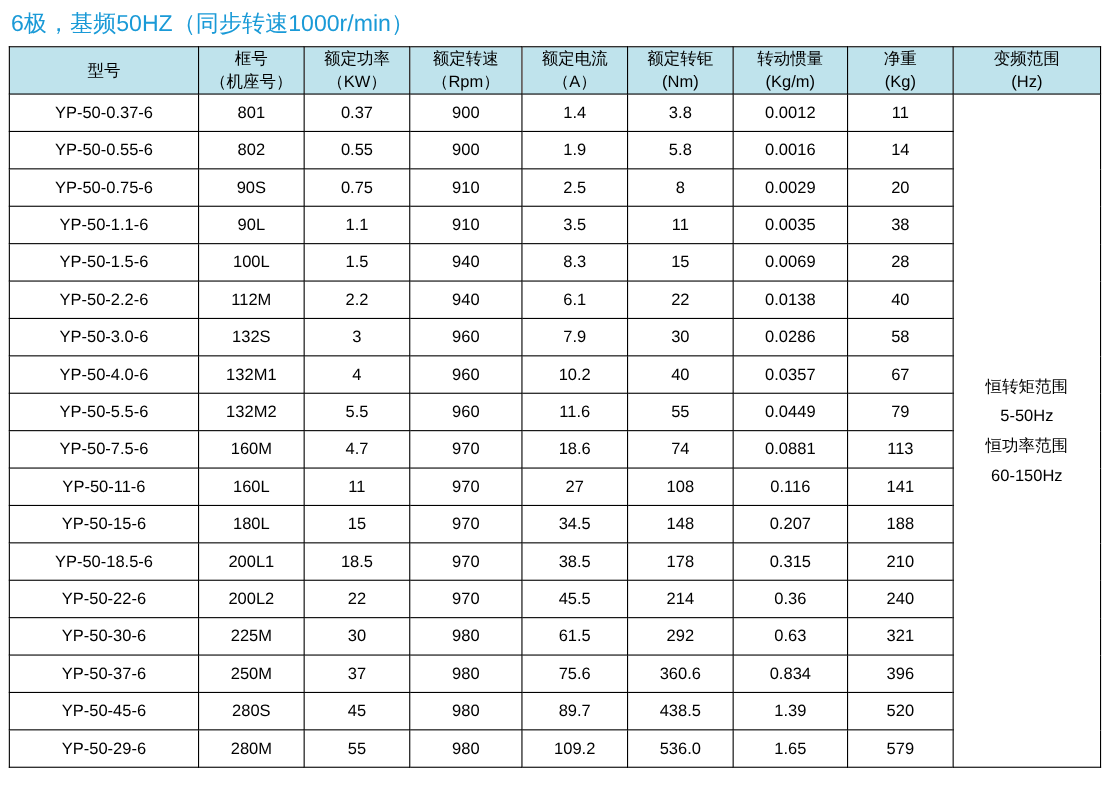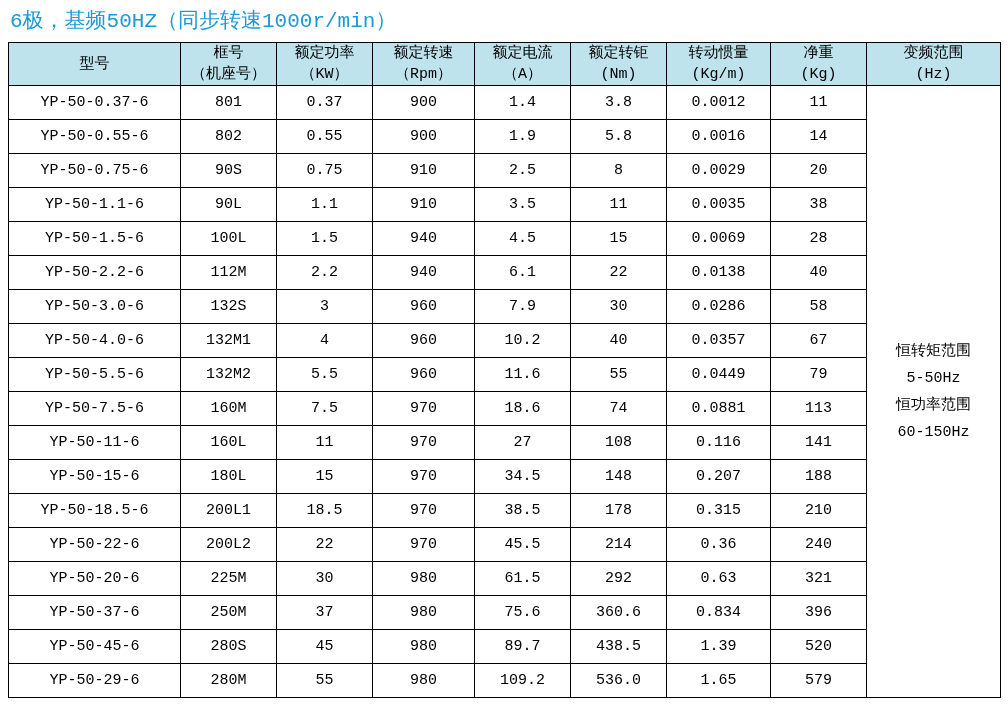--- a/index.html
+++ b/index.html
@@ -13,21 +13,20 @@
     font-family: "Liberation Sans", "DejaVu Sans", sans-serif;
     color: #000000;
     overflow: hidden;
   }
   .page {
     position: relative;
     width: 856px;
     height: 714px;
     box-sizing: border-box;
     padding: 8px 8px 0 8px;
-    font-family: Liberation Mono, monospace;
   }
   .doc-title {
     color: #1a9ad7;
     font-size: 21px;
     line-height: 28px;
     font-weight: 400;
     margin: 0 0 6px 2px;
     white-space: nowrap;
   }
   table.spec {
@@ -185,21 +184,21 @@
           <td>3.5</td>
           <td>11</td>
           <td>0.0035</td>
           <td>38</td>
         </tr>
         <tr>
           <td class="model">YP-50-1.5-6</td>
           <td>100L</td>
           <td>1.5</td>
           <td>940</td>
-          <td>4.5</td>
+          <td>8.3</td>
           <td>15</td>
           <td>0.0069</td>
           <td>28</td>
         </tr>
         <tr>
           <td class="model">YP-50-2.2-6</td>
           <td>112M</td>
           <td>2.2</td>
           <td>940</td>
           <td>6.1</td>
@@ -233,21 +232,21 @@
           <td>5.5</td>
           <td>960</td>
           <td>11.6</td>
           <td>55</td>
           <td>0.0449</td>
           <td>79</td>
         </tr>
         <tr>
           <td class="model">YP-50-7.5-6</td>
           <td>160M</td>
-          <td>7.5</td>
+          <td>4.7</td>
           <td>970</td>
           <td>18.6</td>
           <td>74</td>
           <td>0.0881</td>
           <td>113</td>
         </tr>
         <tr>
           <td class="model">YP-50-11-6</td>
           <td>160L</td>
           <td>11</td>
@@ -281,21 +280,21 @@
           <td class="model">YP-50-22-6</td>
           <td>200L2</td>
           <td>22</td>
           <td>970</td>
           <td>45.5</td>
           <td>214</td>
           <td>0.36</td>
           <td>240</td>
         </tr>
         <tr>
-          <td class="model">YP-50-20-6</td>
+          <td class="model">YP-50-30-6</td>
           <td>225M</td>
           <td>30</td>
           <td>980</td>
           <td>61.5</td>
           <td>292</td>
           <td>0.63</td>
           <td>321</td>
         </tr>
         <tr>
           <td class="model">YP-50-37-6</td>

